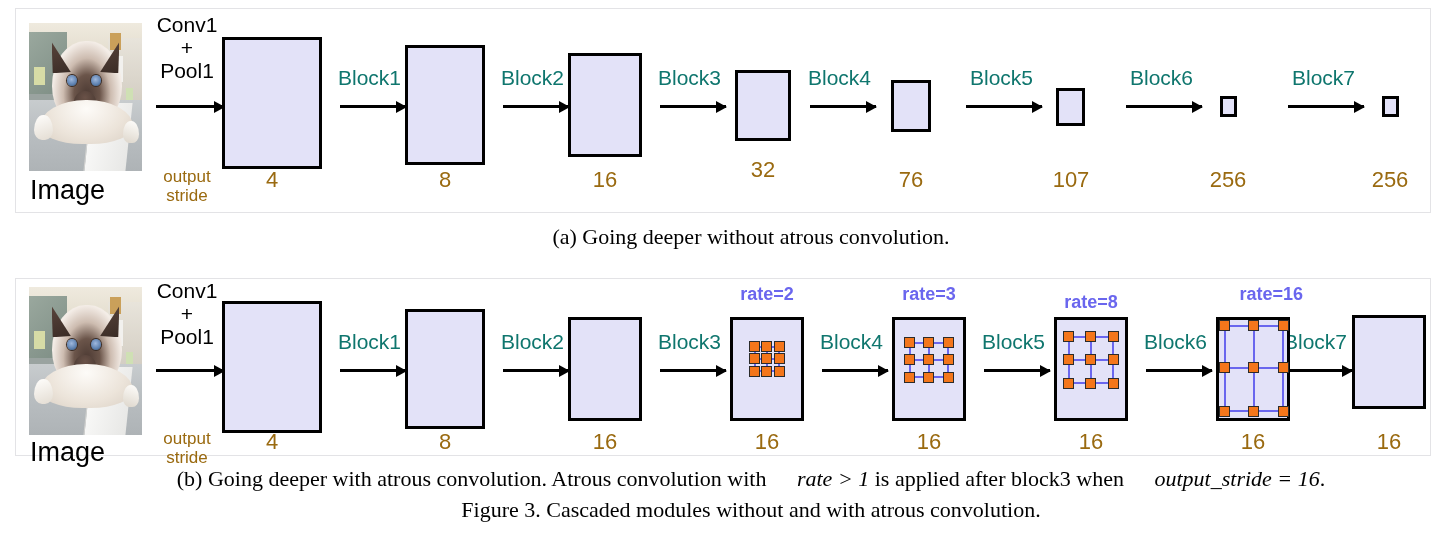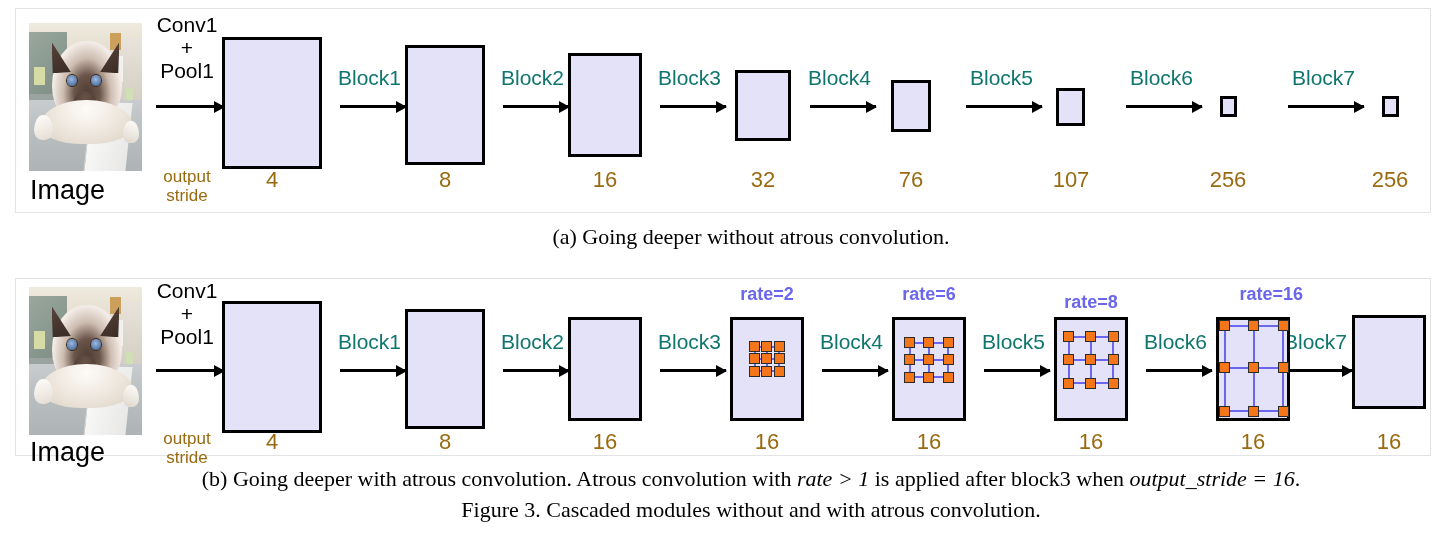--- a/index.html
+++ b/index.html
@@ -84,21 +84,21 @@
   .kernel .klink{position:absolute;border:2px solid #6a66ee;box-sizing:border-box;}
   .kernel .kmid-h,.kernel .kmid-v{position:absolute;background:#6a66ee;}
   .kdot{position:absolute;background:#f4761b;border:1px solid #2b2b2b;box-sizing:border-box;}
 
   
   .caption{position:absolute;text-align:center;color:#000;
            font-family:"Liberation Serif",serif;padding-left:28px;}
   #cap-a{left:0;top:224px;width:1446px;font-size:22px;}
   #cap-b1{left:0;top:466px;width:1446px;font-size:22px;}
   #cap-b2{left:0;top:497px;width:1446px;font-size:22px;}
-  .mathit{font-family:"Liberation Serif",serif;font-style:italic;}
+  .mathit{font-family:"Liberation Serif",serif;font-style:italic;margin-left:25px;}
 </style>
 </head>
 <body>
 
 <div class="panel" id="panel-a">
 
   <div class="photo" style="left:13px;top:14px;width:113px;height:148px;">
     <div class="sky"></div>
     <div class="cabL"></div>
     <div class="cabR"></div>
@@ -157,21 +157,21 @@
   <div class="fbox" style="left:552px;top:44px;width:74px;height:104px;"></div>
   <div class="fbox" style="left:719px;top:61px;width:56px;height:71px;"></div>
   <div class="fbox" style="left:875px;top:71px;width:40px;height:52px;"></div>
   <div class="fbox" style="left:1040px;top:79px;width:29px;height:38px;"></div>
   <div class="fbox" style="left:1204px;top:87px;width:17px;height:21px;"></div>
   <div class="fbox" style="left:1366px;top:87px;width:17px;height:21px;"></div>
 
   <div class="stride" style="left:216px;top:158px;width:80px;">4</div>
   <div class="stride" style="left:389px;top:158px;width:80px;">8</div>
   <div class="stride" style="left:549px;top:158px;width:80px;">16</div>
-  <div class="stride" style="left:707px;top:158px;width:80px;">32</div>
+  <div class="stride" style="left:707px;top:148px;width:80px;">32</div>
   <div class="stride" style="left:855px;top:158px;width:80px;">76</div>
   <div class="stride" style="left:1015px;top:158px;width:80px;">107</div>
   <div class="stride" style="left:1172px;top:158px;width:80px;">256</div>
   <div class="stride" style="left:1334px;top:158px;width:80px;">256</div>
 </div>
 
 <div class="caption" id="cap-a">(a) Going deeper without atrous convolution.</div>
 
 <div class="panel" id="panel-b">
 
@@ -245,21 +245,21 @@
     <div class="kdot" style="left:25px;top:0px;width:11px;height:11px;"></div>
     <div class="kdot" style="left:0px;top:12px;width:11px;height:11px;"></div>
     <div class="kdot" style="left:12px;top:12px;width:11px;height:11px;"></div>
     <div class="kdot" style="left:25px;top:12px;width:11px;height:11px;"></div>
     <div class="kdot" style="left:0px;top:25px;width:11px;height:11px;"></div>
     <div class="kdot" style="left:12px;top:25px;width:11px;height:11px;"></div>
     <div class="kdot" style="left:25px;top:25px;width:11px;height:11px;"></div>
   </div>
 
   <div class="fbox" style="left:876px;top:38px;width:74px;height:104px;"></div>
-  <div class="rate" style="left:863px;top:5px;width:100px;">rate=6</div>
+  <div class="rate" style="left:863px;top:5px;width:100px;">rate=3</div>
   <div class="kernel" style="left:888px;top:58px;width:50px;height:46px;">
     <div class="klink" style="left:5px;top:5px;width:40px;height:36px;"></div>
     <div class="kmid-h" style="left:5px;top:22px;width:40px;height:2px;"></div>
     <div class="kmid-v" style="left:24px;top:5px;width:2px;height:36px;"></div>
     <div class="kdot" style="left:0px;top:0px;width:11px;height:11px;"></div>
     <div class="kdot" style="left:19px;top:0px;width:11px;height:11px;"></div>
     <div class="kdot" style="left:39px;top:0px;width:11px;height:11px;"></div>
     <div class="kdot" style="left:0px;top:17px;width:11px;height:11px;"></div>
     <div class="kdot" style="left:19px;top:17px;width:11px;height:11px;"></div>
     <div class="kdot" style="left:39px;top:17px;width:11px;height:11px;"></div>

